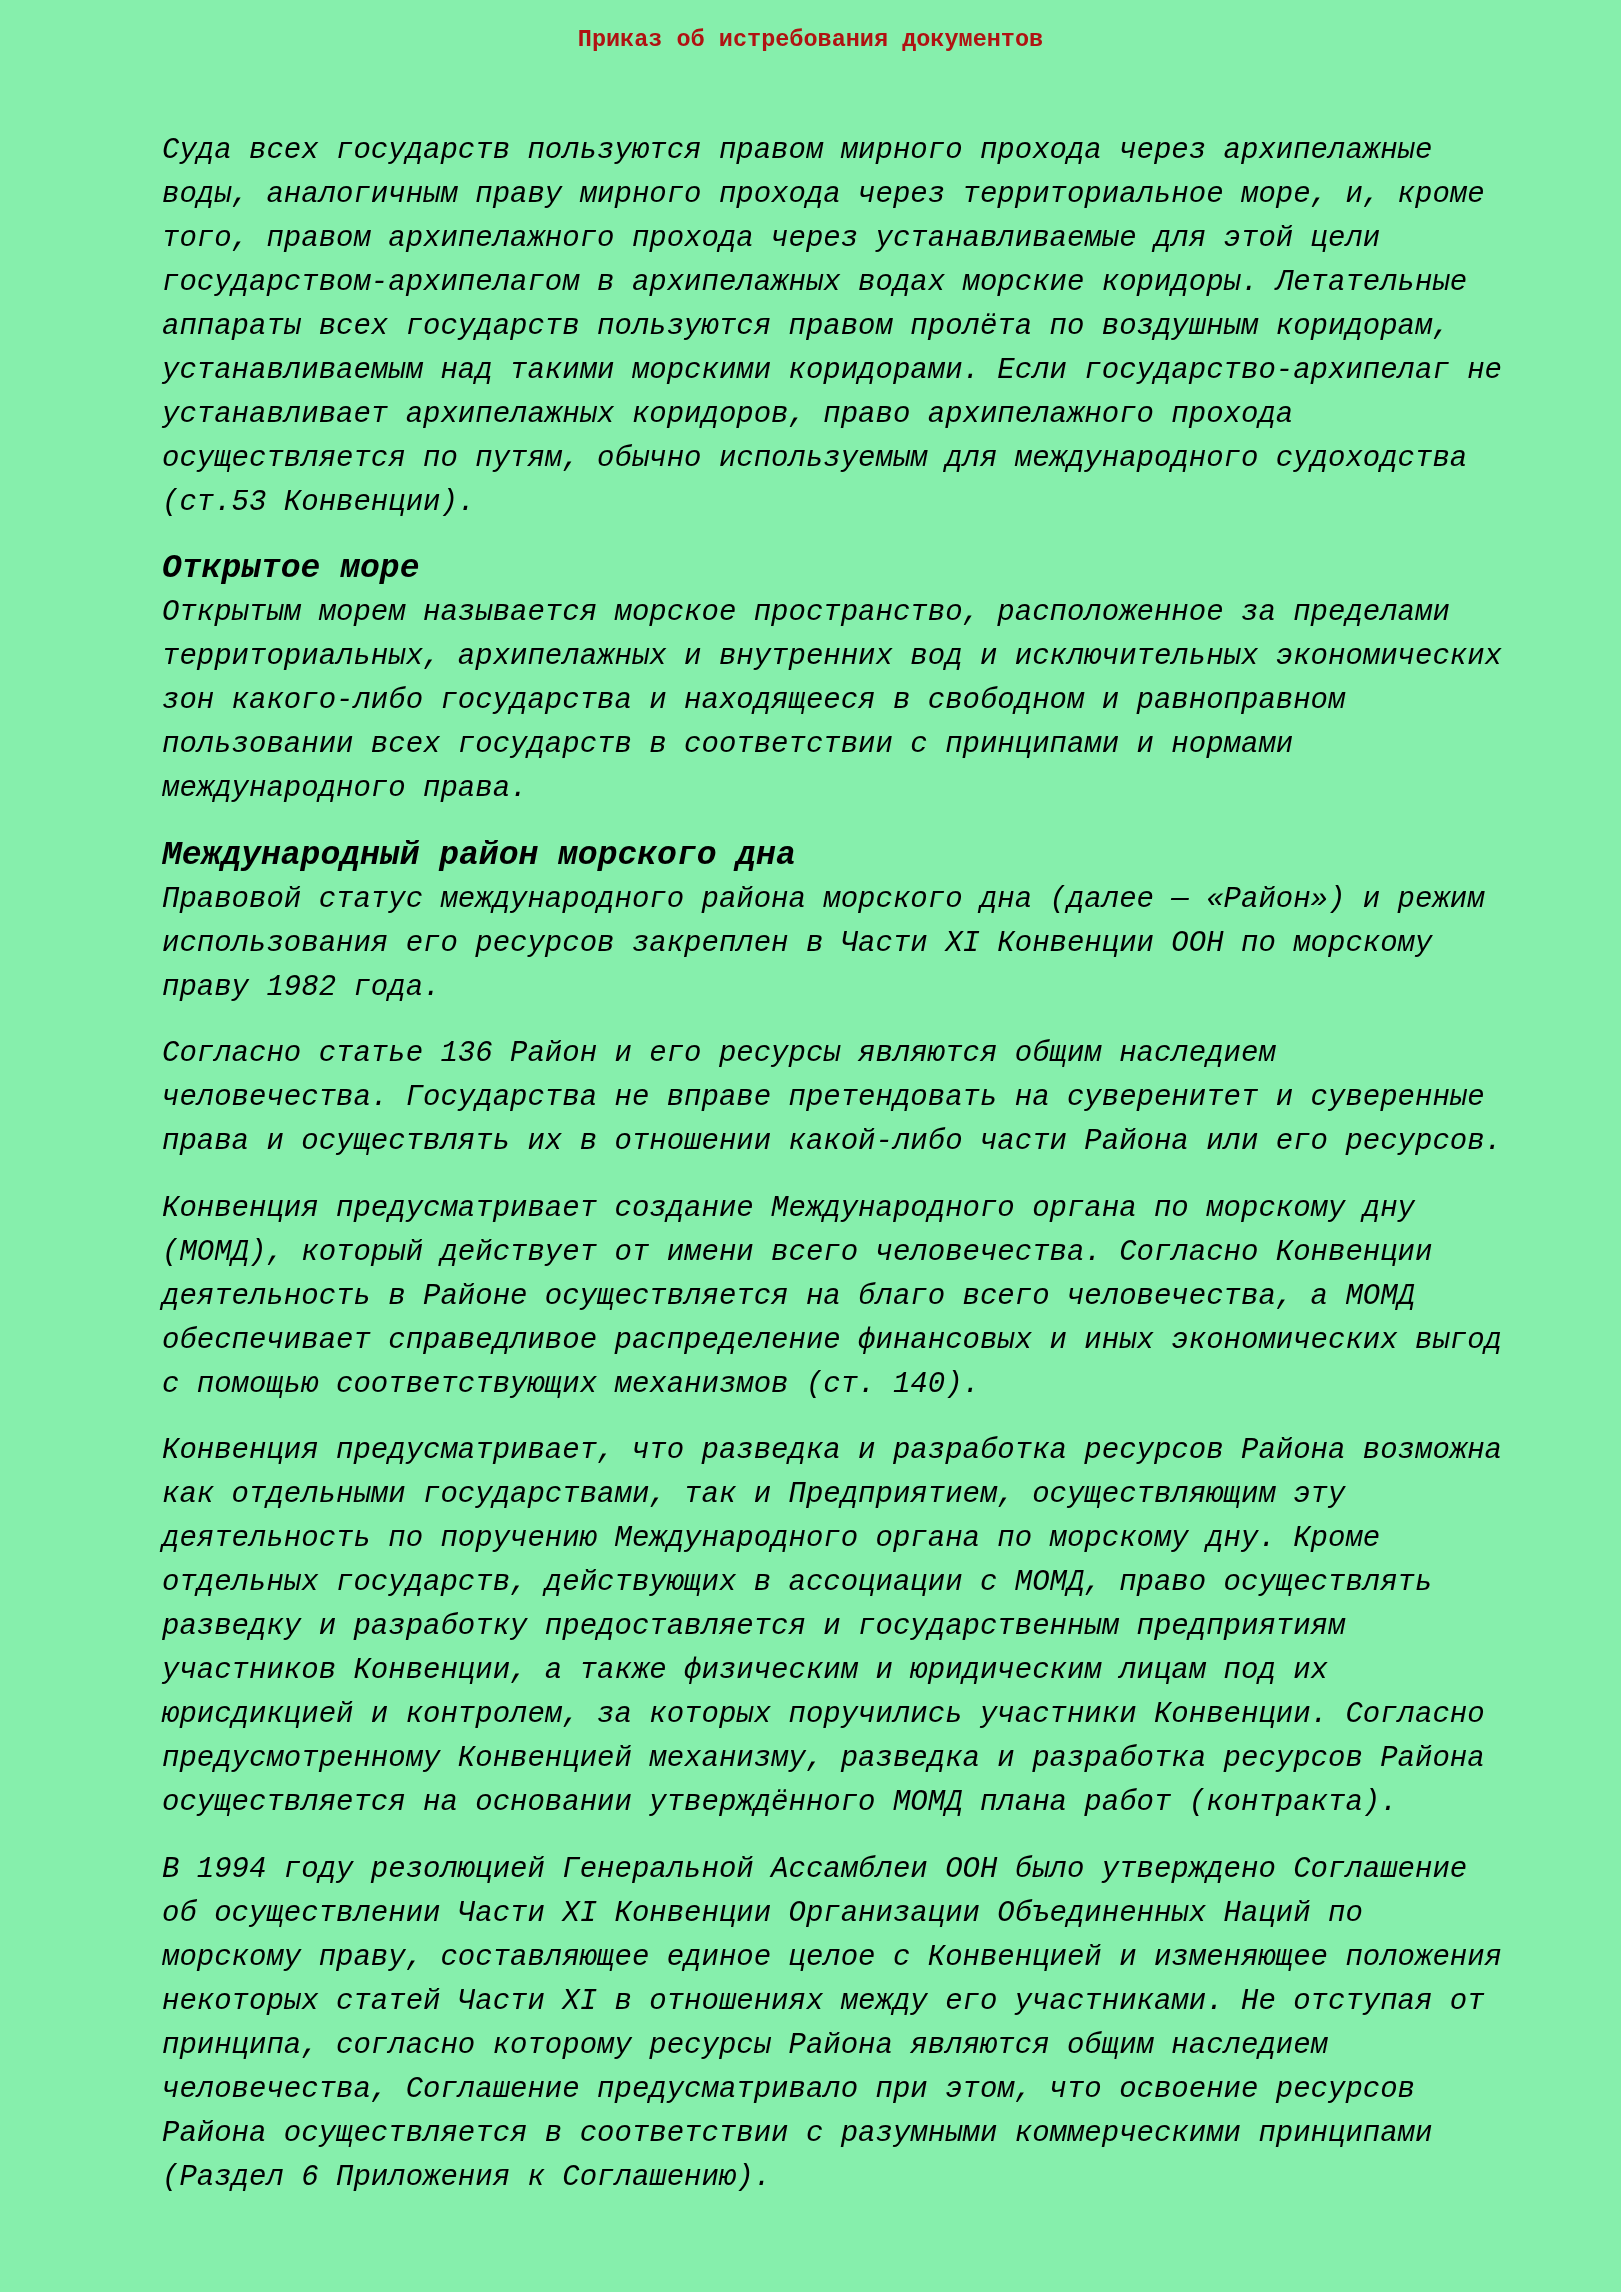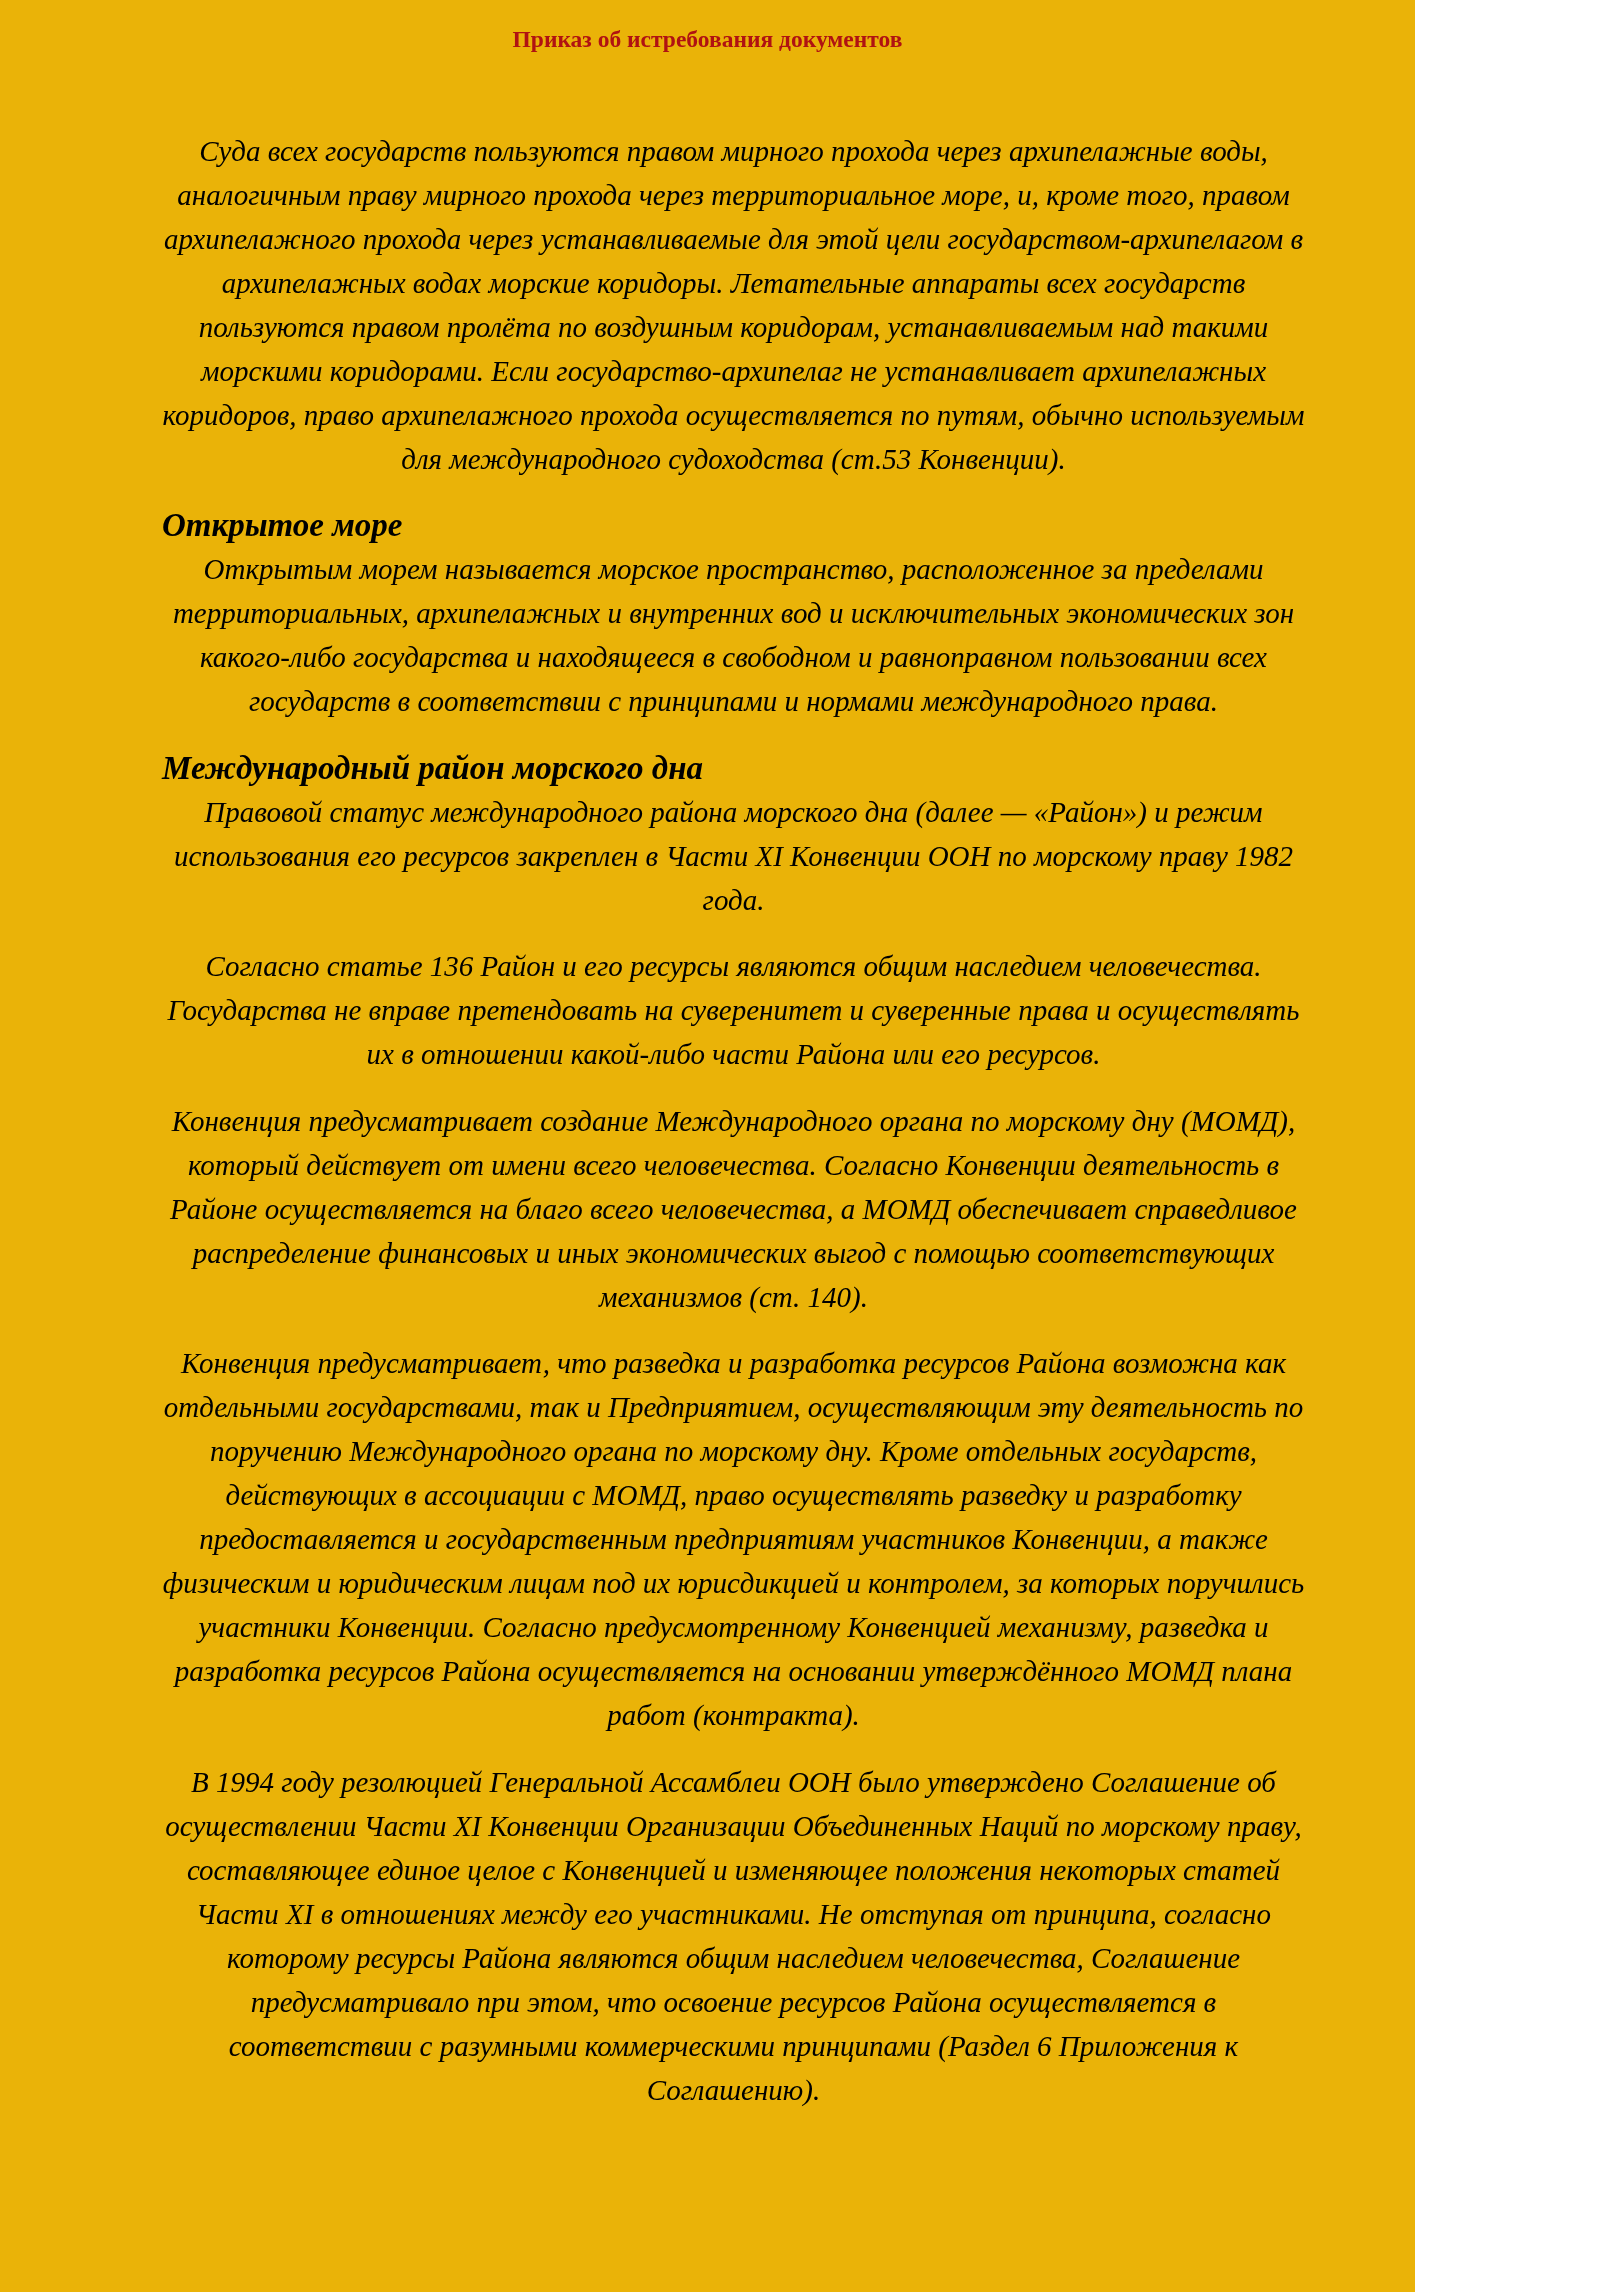--- a/index.html
+++ b/index.html
@@ -2,25 +2,25 @@
 <html lang="ru"><head>
 <meta charset="utf-8">
 <style>
   html, body {
     margin: 0;
     padding: 0;
     background: #ffffff;
   }
   .page {
     position: relative;
-    width: 1415px;
+    width: 1621px;
     height: 2293px;
-    background: #eab308;
+    background: #86efac;
     overflow: hidden;
-    font-family: Liberation Serif, serif;
+    font-family: Liberation Mono, monospace;
   }
   .doc-header {
     margin-top: 27.4px;
     text-align: center;
     font-weight: bold;
     font-style: normal;
     font-size: 23.5px;
     line-height: 25.5px;
     color: #b01212;
   }
@@ -29,21 +29,20 @@
     padding-left: 162px;
     padding-right: 110px;
     color: #000000;
     font-style: italic;
     font-size: 29px;
     line-height: 44px;
     text-align: left;
   }
   .doc-body p {
     margin: 22.5px 0 0 0;
-    text-align: center;
   }
   .doc-body h2 {
     margin: 22.5px 0 0 0;
     font-size: 33px;
     line-height: 44px;
     font-weight: bold;
     font-style: italic;
   }
   .doc-body h2 + p,
   .doc-body > :first-child {

